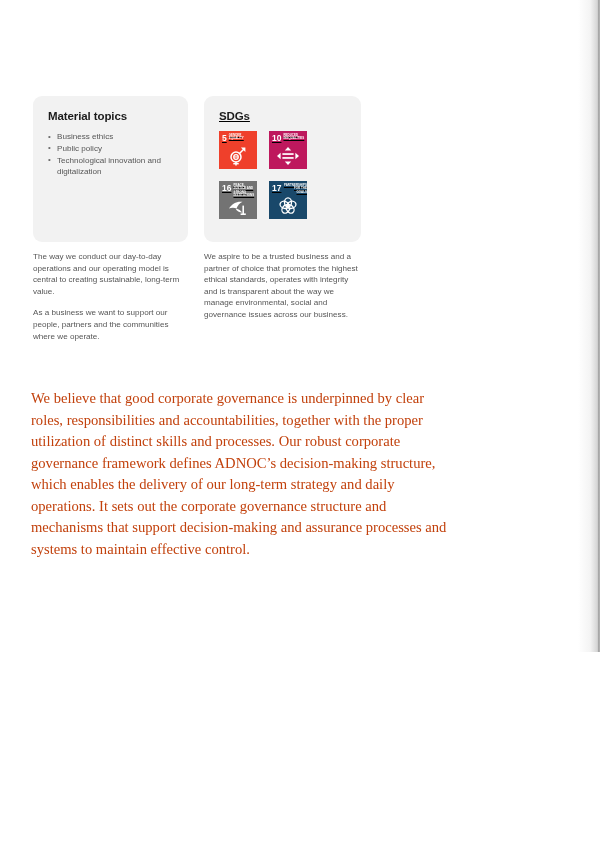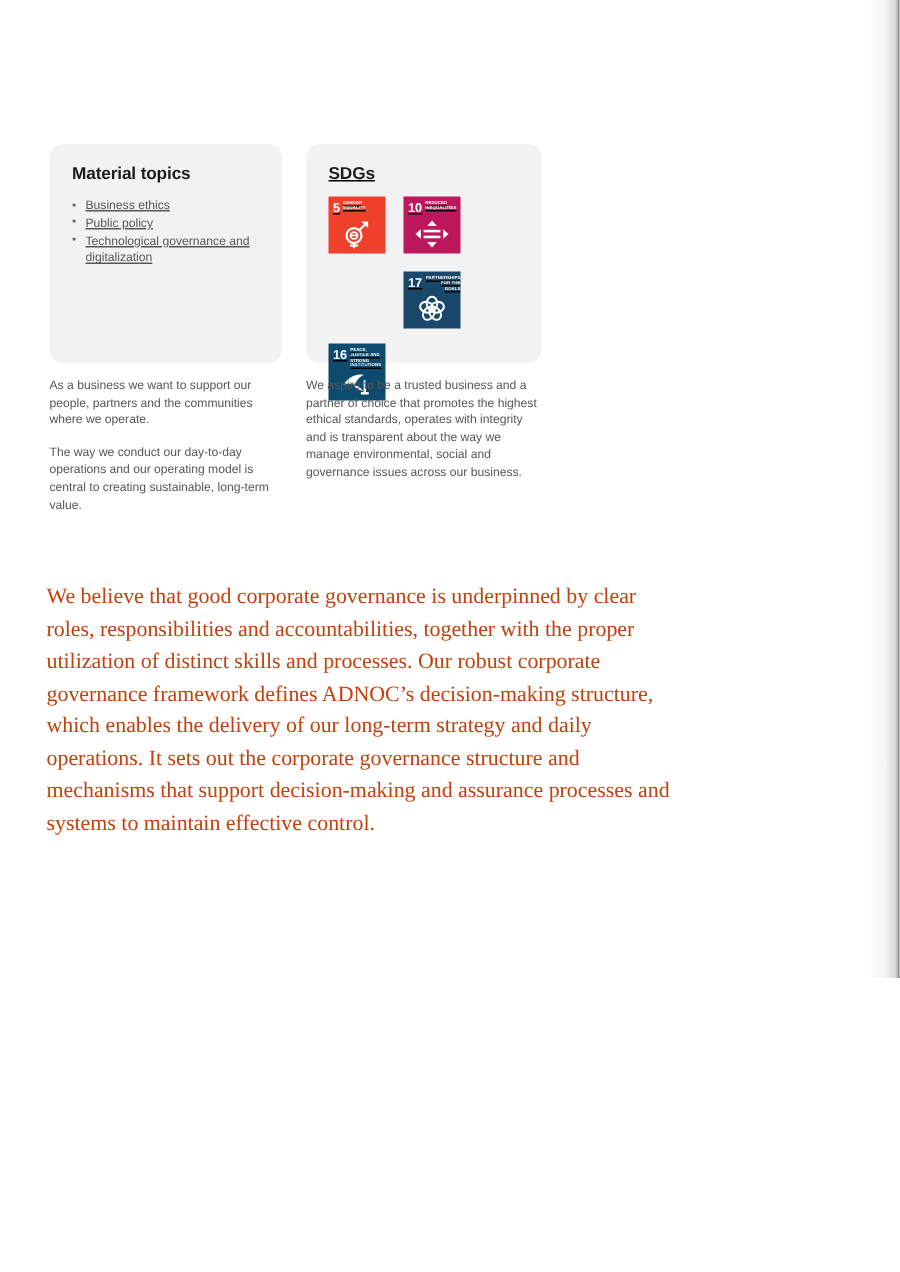--- a/index.html
+++ b/index.html
@@ -64,21 +64,20 @@
     margin: 0;
     padding: 0;
   }
   .topic-list li {
     position: relative;
     font-size: 8.1px;
     line-height: 11.4px;
     color: #565656;
     padding-left: 9px;
     margin-bottom: 0.5px;
-    text-decoration: underline;
   }
   .topic-list li::before {
     content: "•";
     position: absolute;
     left: 0;
     top: -0.5px;
     color: #6d6d6d;
     font-size: 8px;
   }
 
@@ -188,21 +187,21 @@
 
   <div class="page-edge"></div>
 
   <div class="cards">
 
     <div class="card card-material">
       <div class="card-title">Material topics</div>
       <ul class="topic-list">
         <li>Business ethics</li>
         <li>Public policy</li>
-        <li>Technological governance and digitalization</li>
+        <li>Technological innovation and digitalization</li>
       </ul>
     </div>
 
     <div class="card card-sdg">
       <div class="card-title">SDGs</div>
       <div class="sdg-grid">
 
         <div class="sdg" style="background: rgb(239, 64, 43);">
           <div class="sdg-head">
             <span class="sdg-num">5</span>
@@ -231,21 +230,21 @@
               <polygon points="12,1 15.2,4.6 8.8,4.6" fill="#fff"></polygon>
               <polygon points="12,19 15.2,15.4 8.8,15.4" fill="#fff"></polygon>
               <polygon points="1,10 4.6,6.8 4.6,13.2" fill="#fff"></polygon>
               <polygon points="23,10 19.4,6.8 19.4,13.2" fill="#fff"></polygon>
               <rect x="6.4" y="7.2" width="11.2" height="1.7" fill="#fff"></rect>
               <rect x="6.4" y="11.1" width="11.2" height="1.7" fill="#fff"></rect>
             </svg>
           </div>
         </div>
 
-        <div class="sdg" style="background: #0c4a6e; margin-top: 48px;">
+        <div class="sdg" style="background: #737373;">
           <div class="sdg-head">
             <span class="sdg-num">16</span>
             <span class="sdg-label">PEACE, JUSTICE AND STRONG INSTITUTIONS</span>
           </div>
           <div class="sdg-art">
             <svg width="24" height="19" viewBox="0 0 24 19">
               <path d="M3 11.5 C6 6.5, 11 4, 16.5 4.8 C13.5 6.5, 11.5 8.5, 10.5 11.5 C8 10.5, 5 10.8, 3 11.5 Z" fill="#fff"></path>
               <path d="M10.5 11.6 C12.5 12.3, 14.8 13.6, 16.2 15.6 C13 15.2, 11 13.8, 10 12.4 Z" fill="#fff"></path>
               <rect x="16.4" y="8.6" width="1.6" height="9.2" fill="#fff"></rect>
               <rect x="14.6" y="16.4" width="5.2" height="1.6" fill="#fff"></rect>
@@ -270,22 +269,22 @@
             </svg>
           </div>
         </div>
 
       </div>
     </div>
   </div>
 
   <div class="captions">
     <div class="caption-col left">
+      <p>The way we conduct our day-to-day operations and our operating model is central to creating sustainable, long-term value.</p>
       <p>As a business we want to support our people, partners and the communities where we operate.</p>
-      <p>The way we conduct our day-to-day operations and our operating model is central to creating sustainable, long-term value.</p>
     </div>
     <div class="caption-col right">
       <p>We aspire to be a trusted business and a partner of choice that promotes the highest ethical standards, operates with integrity and is transparent about the way we manage environmental, social and governance issues across our business.</p>
     </div>
   </div>
 
   <div class="leadership">
     <div class="body">
       <p>We believe that good corporate governance is underpinned by clear roles, responsibilities and accountabilities, together with the proper utilization of distinct skills and processes. Our robust corporate governance framework defines ADNOC’s decision-making structure, which enables the delivery of our long-term strategy and daily operations. It sets out the corporate governance structure and mechanisms that support decision-making and assurance processes and systems to maintain effective control.</p>
     </div>

